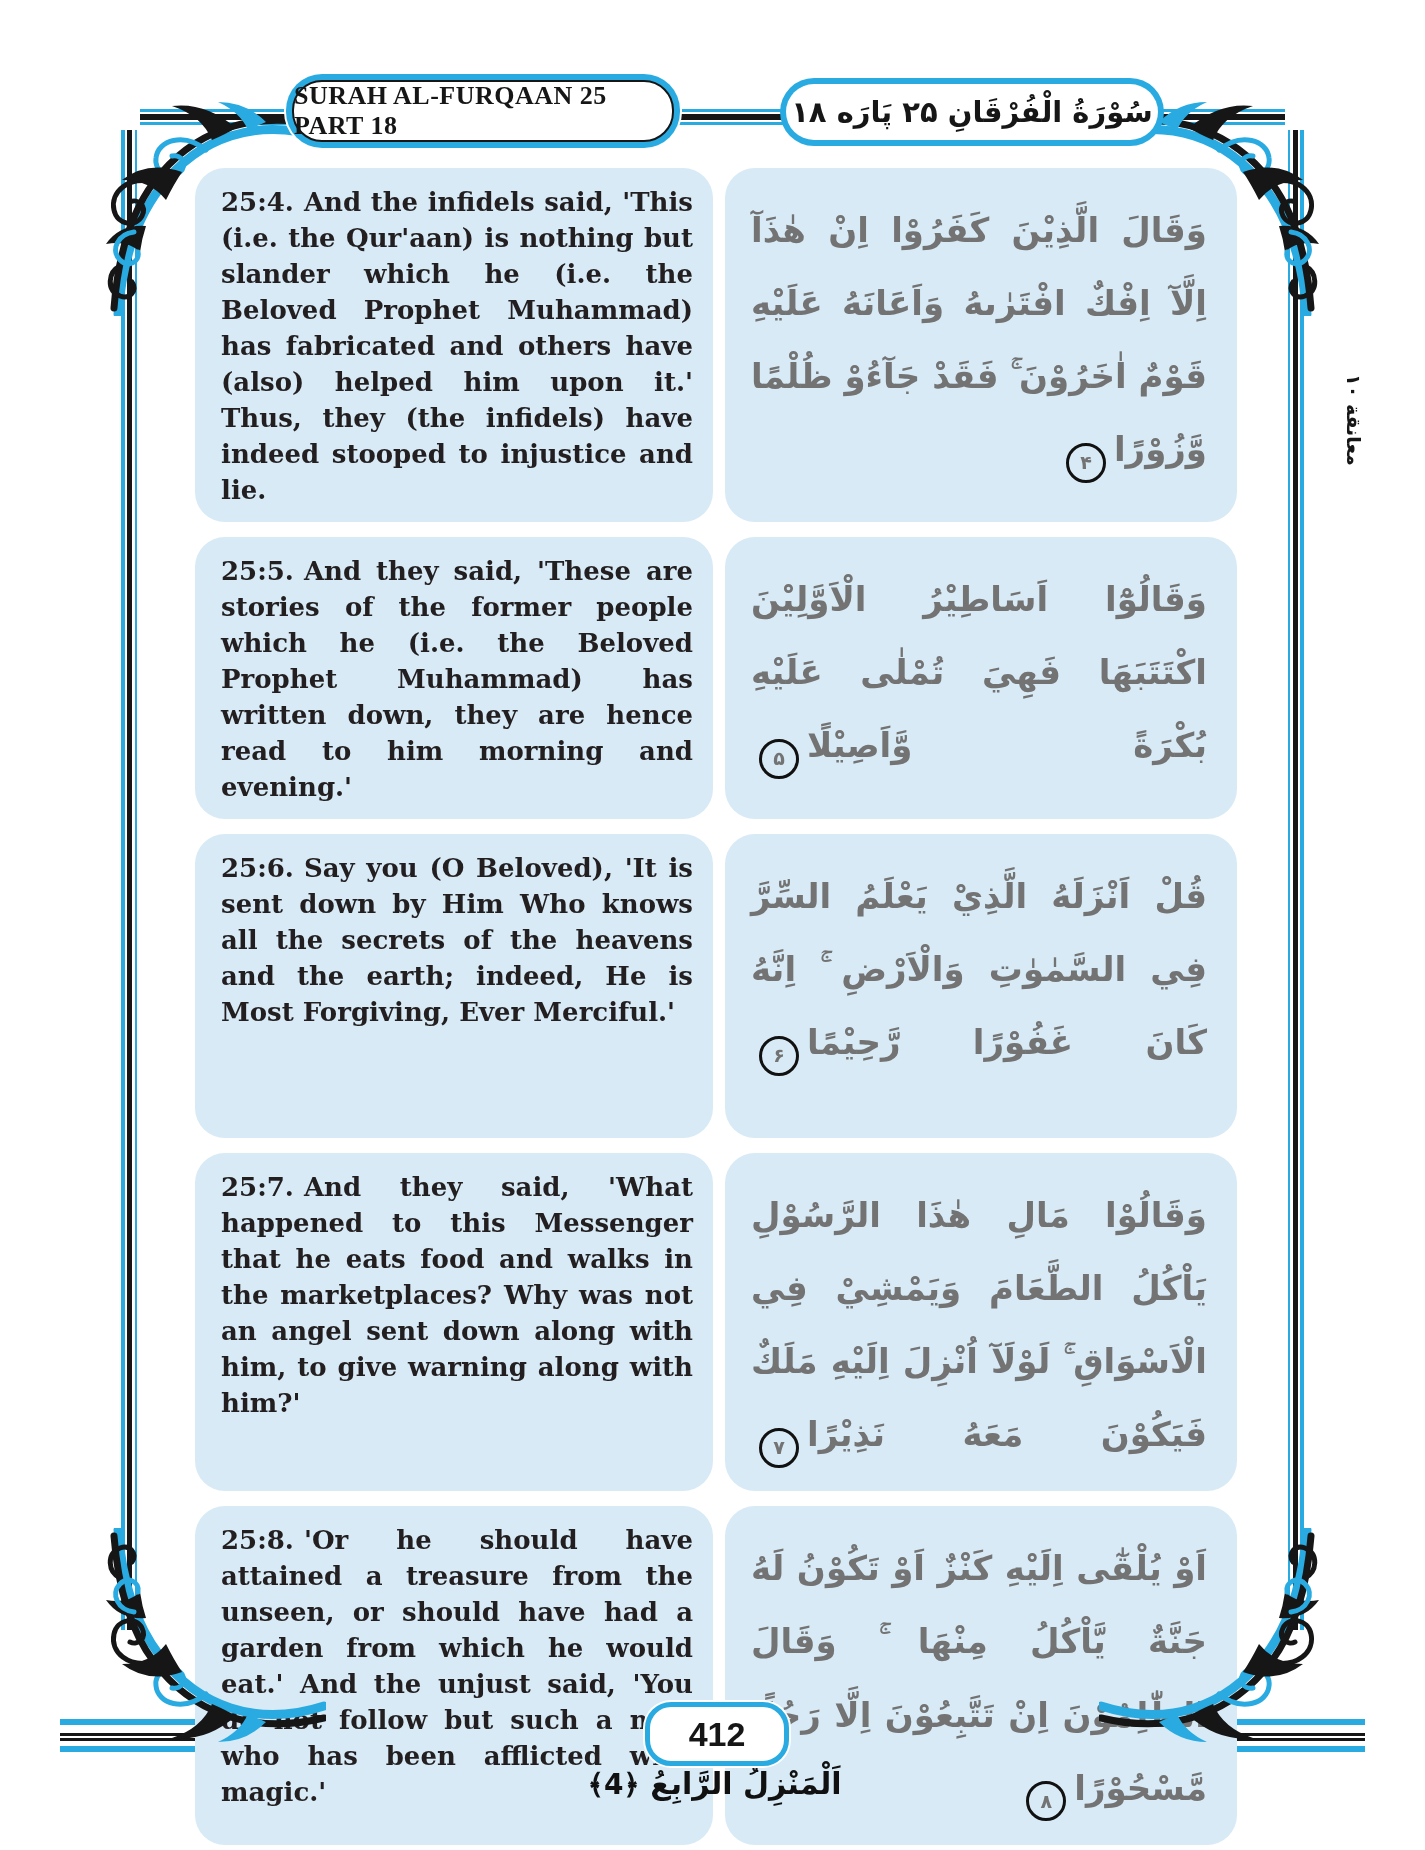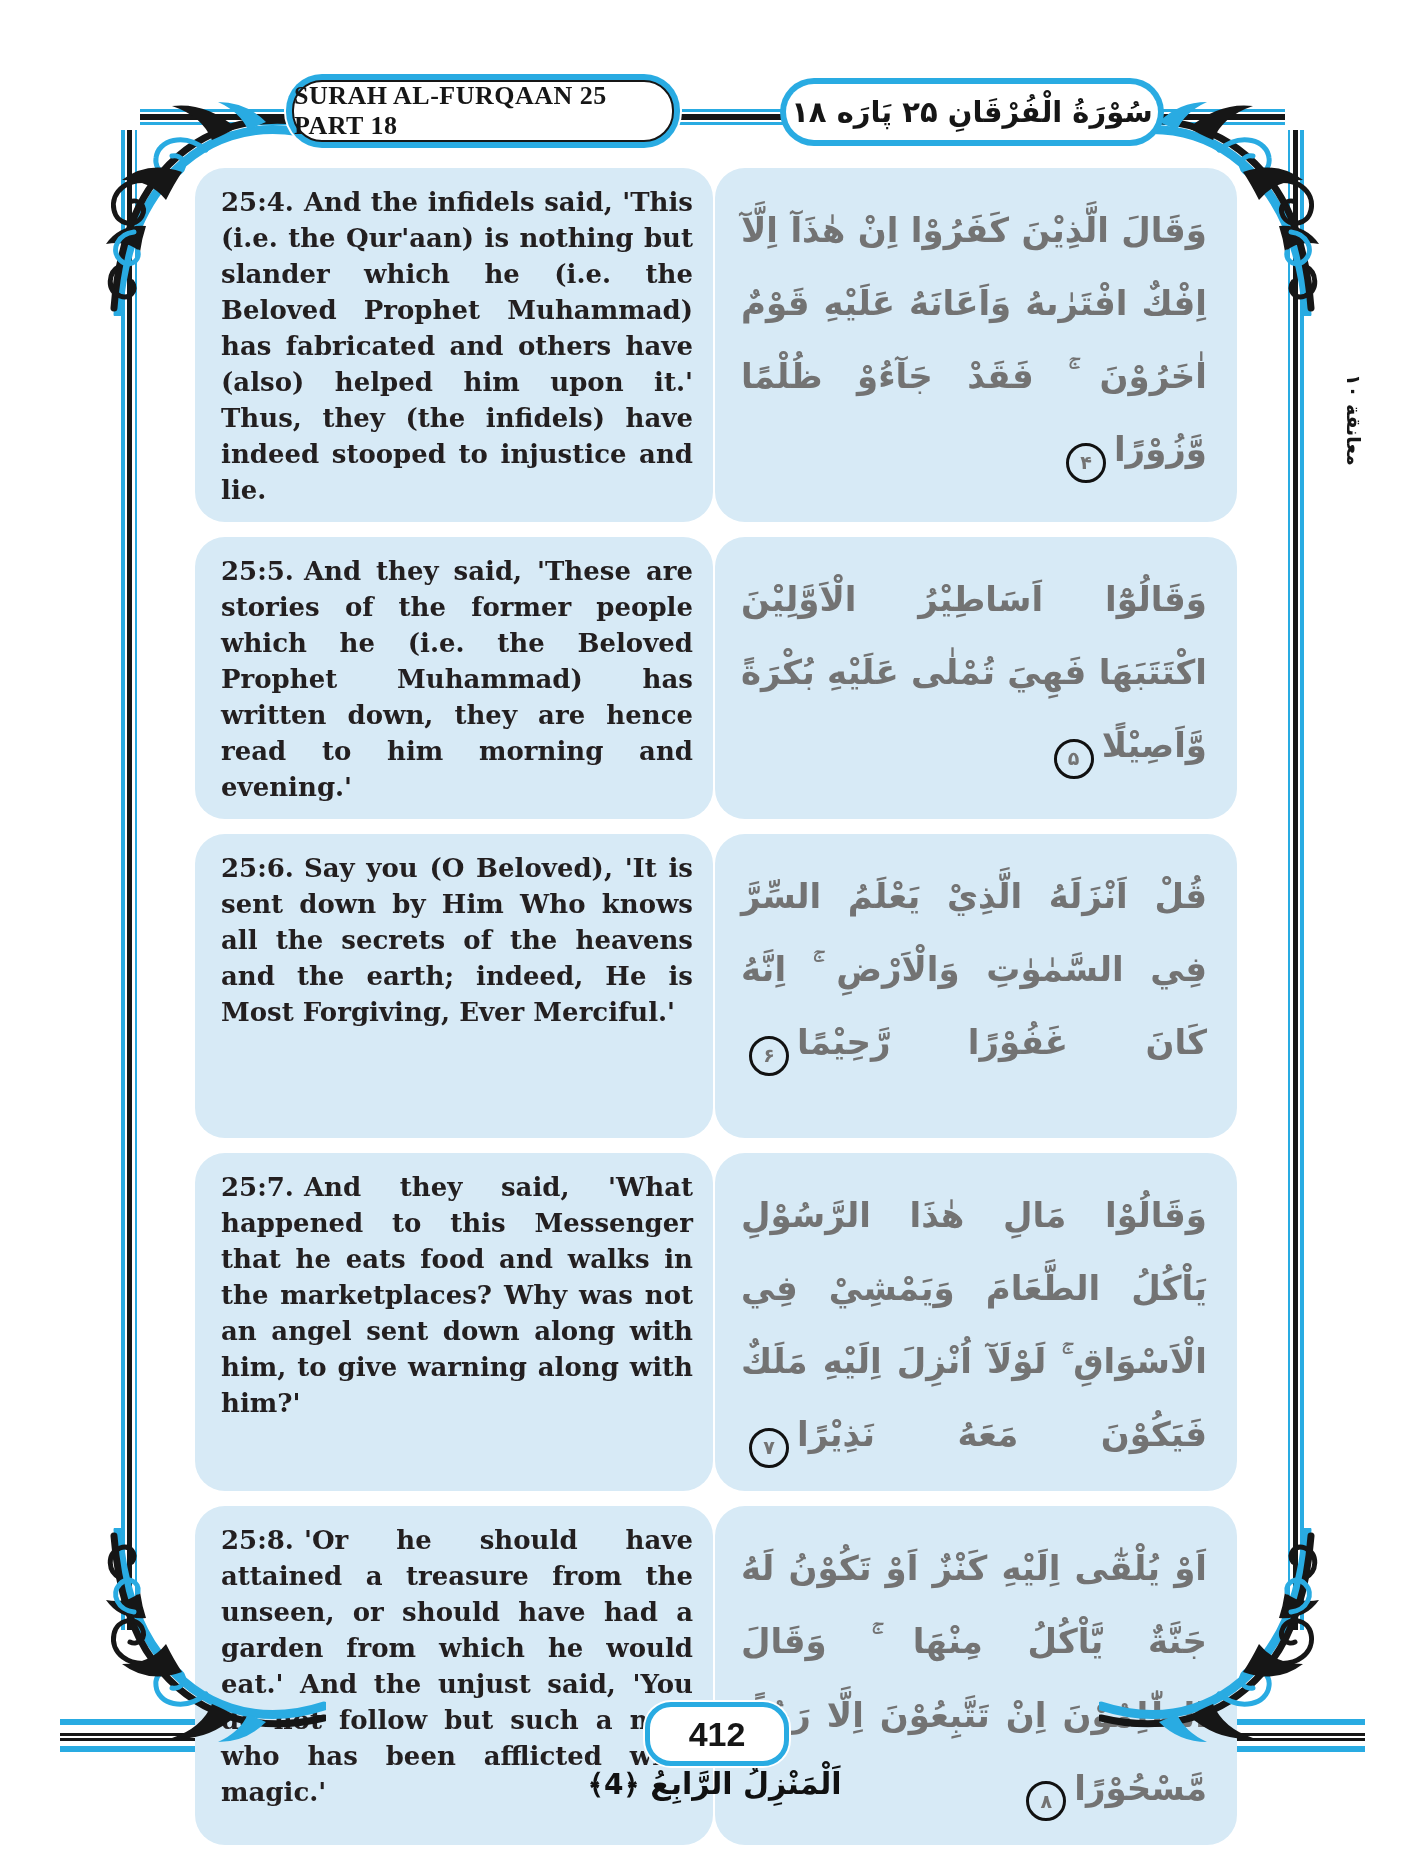--- a/index.html
+++ b/index.html
@@ -52,21 +52,21 @@
   .hdr-right span{
     font-family:"DejaVu Sans", sans-serif;
     direction:rtl;font-weight:bold;font-size:29px;color:#161616;
   }
 
   
   .verses{
     position:absolute;left:195px;top:168px;width:1042px;
     display:flex;flex-direction:column;gap:15px;
   }
-  .row{display:flex;gap:2px;}
+  .row{display:flex;gap:12px;}
   .cell{background:#d7eaf6;border-radius:30px;}
   .eng{
     width:518px;box-sizing:border-box;
     padding:16px 20px 14px 26px;
     font-size:26px;line-height:36px;font-weight:bold;
     text-align:justify;color:#231f20;
   }
   .eng .ref{margin-right:10px;}
   .arb{
     flex:1;box-sizing:border-box;

